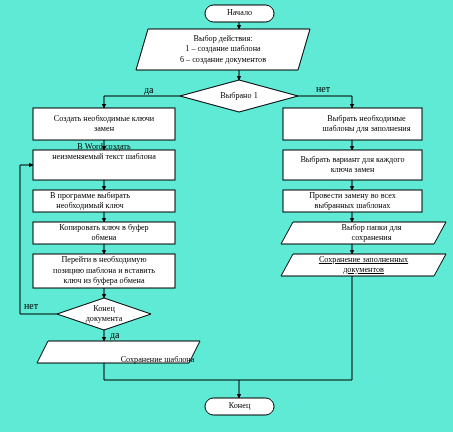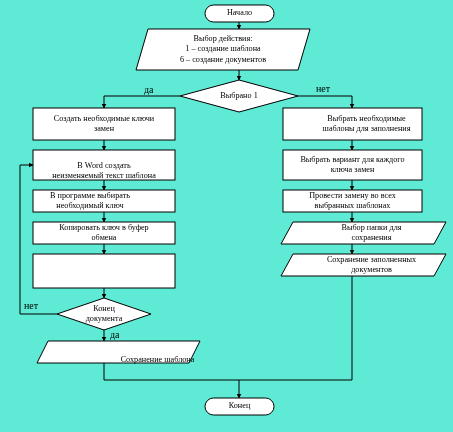--- a/index.html
+++ b/index.html
@@ -125,48 +125,51 @@
 
   <div class="node-text" style="left:143px; top:30px; width:160px; height:39px;">Выбор действия:
 1 – создание шаблона
 6 – создание документов</div>
 
   <div class="node-text" style="left:195px; top:86px; width:88px; height:20px;font-family:Liberation Serif, serif;">Выбрано 1</div>
 
   <div class="node-text" style="left:34px; top:109px; width:140px; height:30px;">Создать необходимые ключи
 замен</div>
 
-  <div class="node-text" style="left:34px; top:157px; width:140px; height:28px;">В Word создать
+  <div class="node-text" style="left:34px; top:138px; width:140px; height:28px;">В Word создать
 неизменяемый текст шаблона</div>
 
   <div class="node-text" style="left:34px; top:191px; width:112px; height:20px;text-align:center;">В программе выбирать
 необходимый ключ</div>
 
   <div class="node-text" style="left:34px; top:223px; width:140px; height:20px;">Копировать ключ в буфер
 обмена</div>
 
+  <div class="node-text" style="left:34px; top:255px; width:140px; height:32px;">Перейти в необходимую
+позицию шаблона и вставить
+ключ из буфера обмена</div>
 
   <div class="node-text" style="left:68px; top:303px; width:72px; height:22px;">Конец
 документа</div>
 
   <div class="node-text" style="left:43px; top:342px; width:151px; height:36px;margin-left:39px;">Сохранение шаблона</div>
 
   <div class="node-text" style="left:284px; top:109px; width:137px; height:30px;padding-left:14px;">Выбрать необходимые
 шаблоны для заполнения</div>
 
   <div class="node-text" style="left:284px; top:151px; width:137px; height:28px;">Выбрать вариант для каждого
 ключа замен</div>
 
   <div class="node-text" style="left:284px; top:191px; width:137px; height:20px;">Провести замену во всех
 выбранных шаблонах</div>
 
   <div class="node-text" style="left:296px; top:223px; width:151px; height:20px;">Выбор папки для
 сохранения</div>
 
-  <div class="node-text" style="left:296px; top:255px; width:151px; height:20px;">Сохранение заполненных
+  <div class="node-text" style="left:288px; top:255px; width:151px; height:20px;text-decoration:underline;">Сохранение заполненных
 документов</div>
 
   <div class="node-text" style="left:205px; top:398px; width:69px; height:17px;">Конец</div>
 
   <div class="edge-label" style="left:144px; top:85px;">да</div>
 
   <div class="edge-label" style="left:316px; top:84px;">нет</div>
 
   <div class="edge-label" style="left:24px; top:301px;">нет</div>
 

